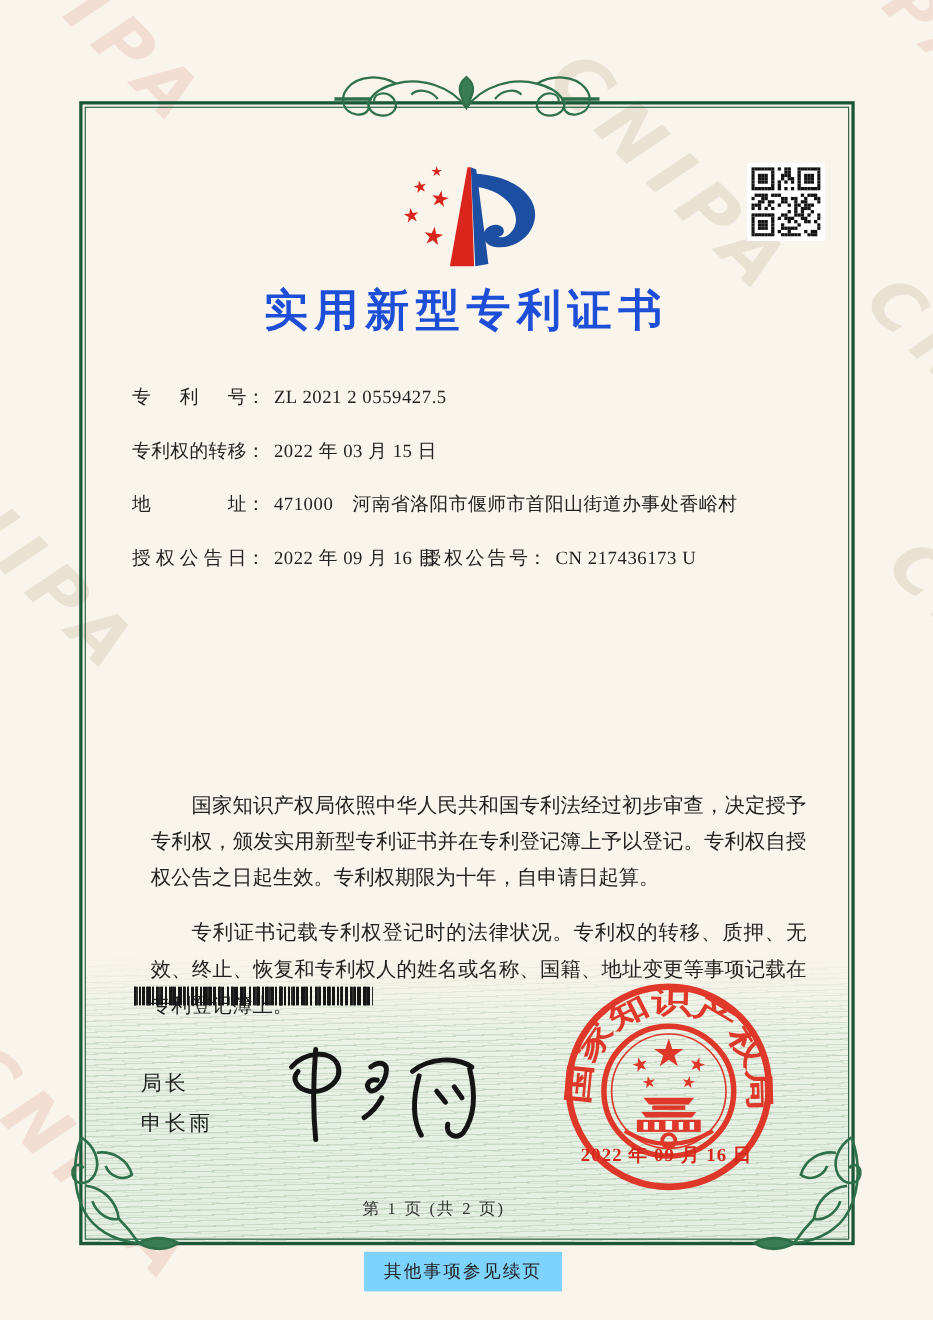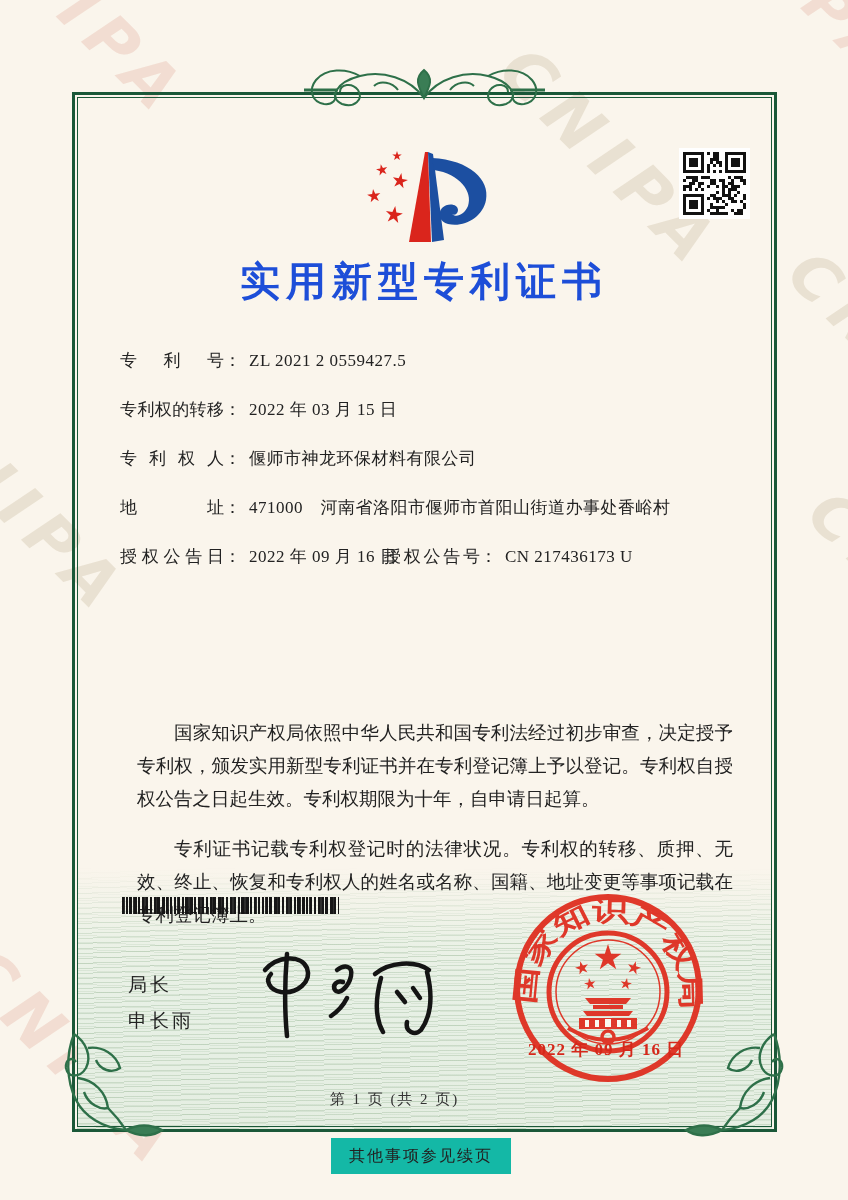--- a/index.html
+++ b/index.html
@@ -82,21 +82,21 @@
   .seal{position:absolute;left:508px;top:888px;width:200px;height:200px;}
   .seal-date{
     position:absolute;left:528px;top:1038px;width:200px;
     color:#d5281b;font-size:17px;letter-spacing:1px;font-weight:700;z-index:5;
   }
   .page-footer{
     position:absolute;left:0;top:1090px;width:789px;text-align:center;
     font-size:15px;letter-spacing:2px;color:#333;
   }
   .cont-note{
-    position:absolute;left:331px;top:1138px;width:180px;height:36px;background:#14b8a6;
+    position:absolute;left:331px;top:1138px;width:180px;height:36px;background:#7dd3fc;
     display:flex;align-items:center;justify-content:center;
     font-size:16px;letter-spacing:2px;color:#222;
   }
 </style>
 </head>
 <body>
 
 <div class="wm wm-warm" style="left:-58px;top:-28px;font-size:64px;">CNIPA</div>
 <div class="wm wm-warm" style="left:668px;top:-58px;font-size:60px;">CNIPA</div>
 <div class="wm wm-gray" style="left:470px;top:120px;font-size:66px;">CNIPA</div>
@@ -387,23 +387,20 @@
   <div class="title">实用新型专利证书</div>
 
   <div class="fields">
     <div class="field-row">
       <span class="field-label">专利号</span><span class="field-colon">：</span><span class="field-value">ZL 2021 2 0559427.5</span>
     </div>
     <div class="field-row">
       <span class="field-label">专利权的转移</span><span class="field-colon">：</span><span class="field-value">2022 年 03 月 15 日</span>
     </div>
     <div class="field-row">
-      <span class="field-label">专利权人</span><span class="field-colon">：</span><span class="field-value">偃师市神龙环保材料有限公司</span>
-    </div>
-    <div class="field-row">
       <span class="field-label">地址</span><span class="field-colon">：</span><span class="field-value">471000　河南省洛阳市偃师市首阳山街道办事处香峪村</span>
     </div>
     <div class="field-row">
       <span class="field-label">授权公告日</span><span class="field-colon">：</span><span class="field-value">2022 年 09 月 16 日</span>
       <span class="grant-pair2">
         <span class="field-label">授权公告号</span><span class="field-colon">：</span><span class="field-value">CN 217436173 U</span>
       </span>
     </div>
   </div>
 

